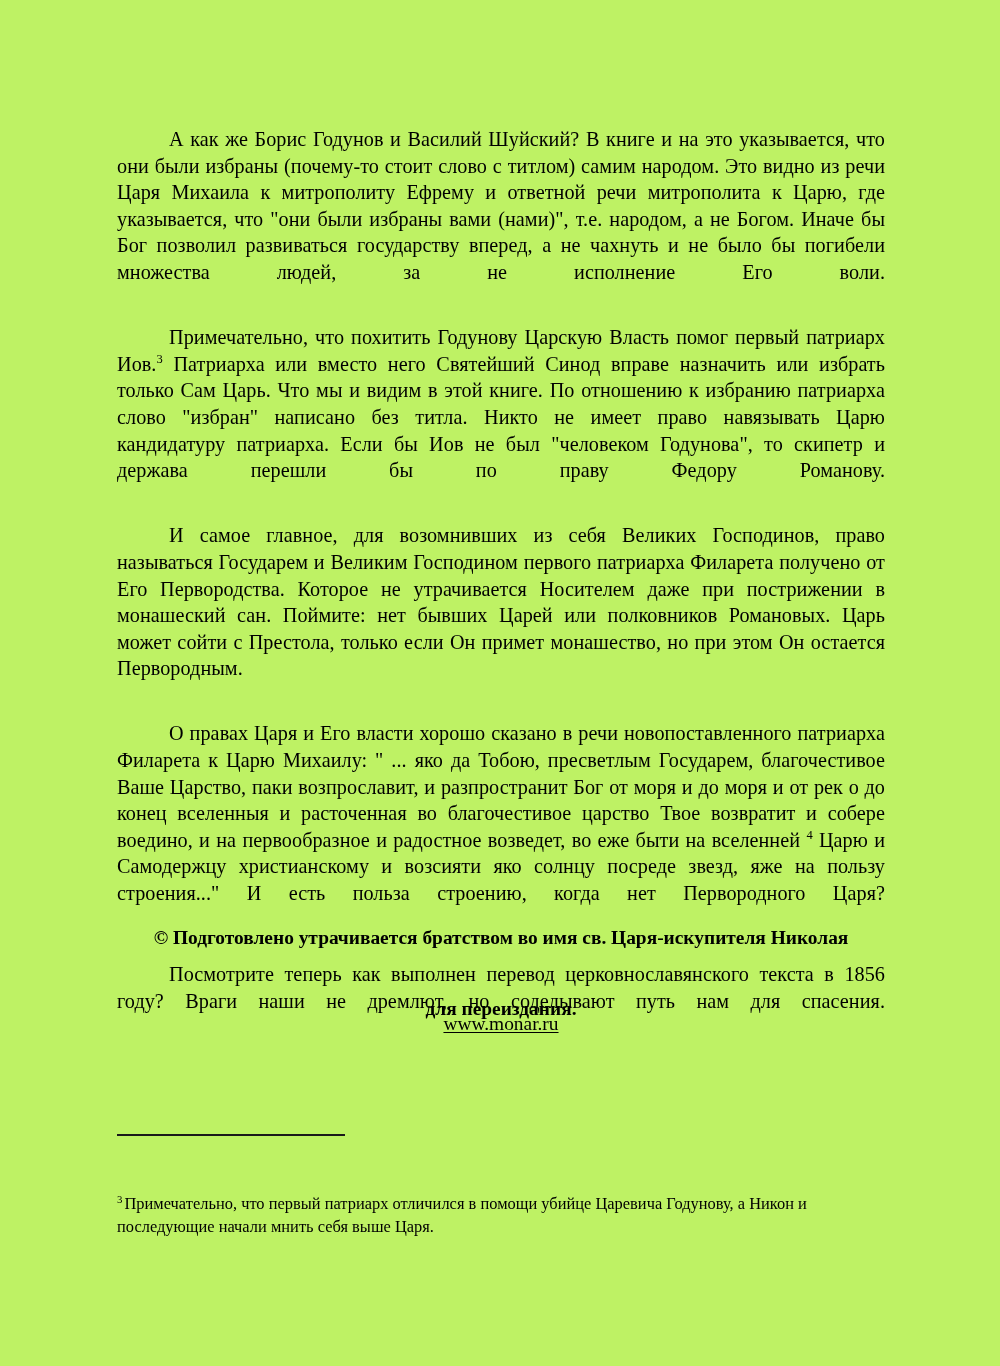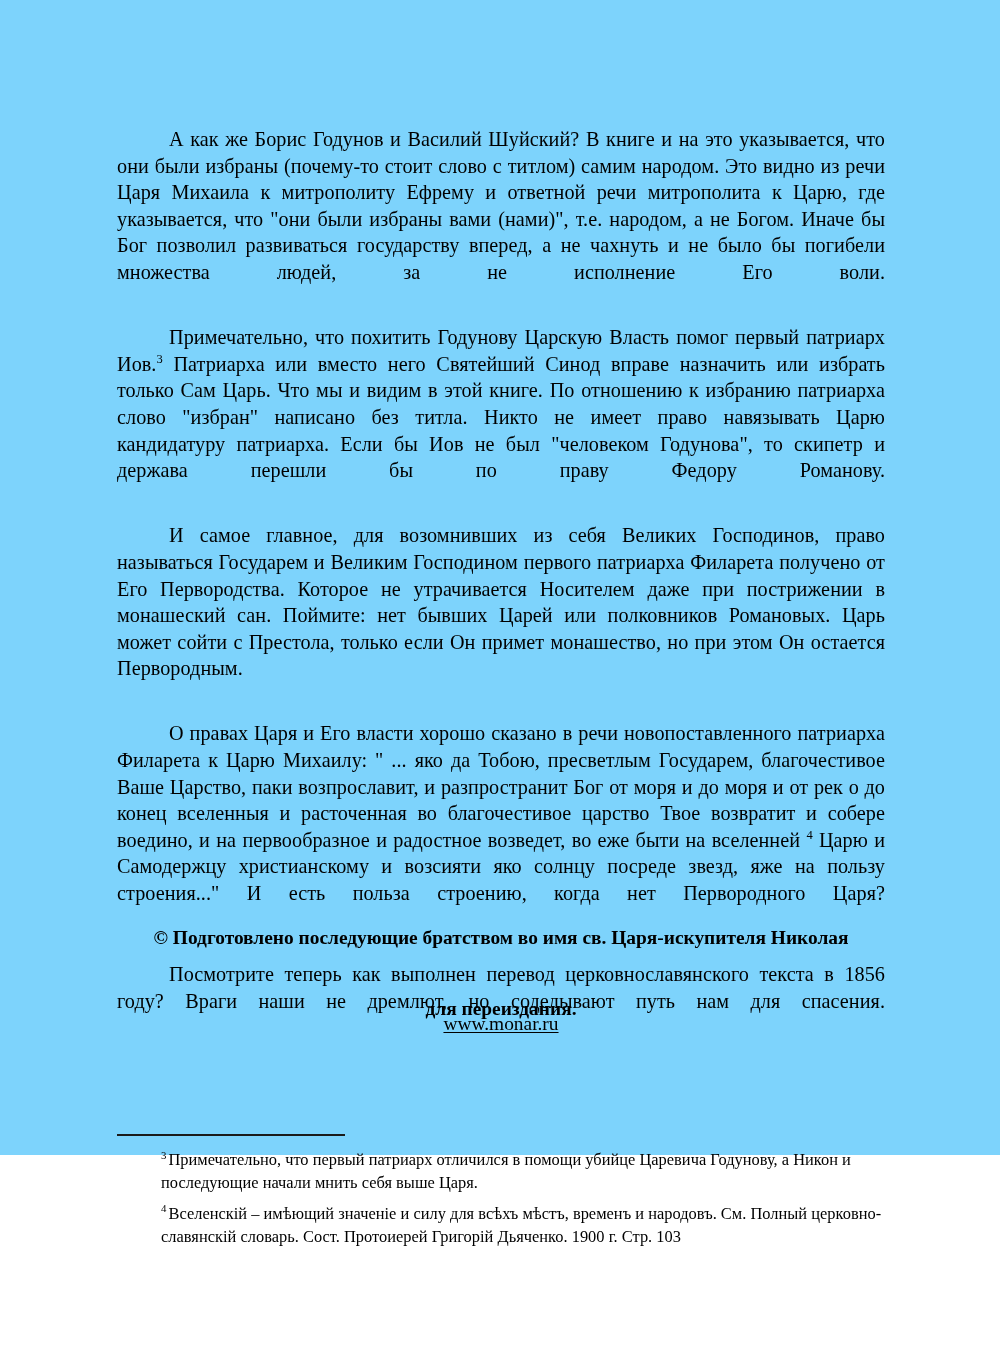--- a/index.html
+++ b/index.html
@@ -15,22 +15,22 @@
     overflow: hidden;
     font-family: "Liberation Serif", "DejaVu Serif", serif;
     color: #000000;
     -webkit-font-smoothing: antialiased;
   }
 
   .page {
     position: absolute;
     left: 0; top: 0;
     width: 1000px;
-    height: 1155px;
-    background: #7dd3fc;
+    height: 1366px;
+    background: #bef264;
   }
 
   
   .body-block {
     position: absolute;
     left: 117px;
     top: 126px;
     width: 768px;
   }
 
@@ -92,23 +92,22 @@
     left: 117px;
     top: 1134px;
     width: 228px;
     height: 0;
     border-top: 2px solid #1a1a1a;
   }
 
   .footnotes {
     position: absolute;
     left: 117px;
-    top: 1148px;
+    top: 1192px;
     width: 772px;
-    margin-left: 44px;
   }
 
   p.footnote {
     margin: 0;
     text-align: left;
     text-indent: 0;
     font-size: 16.4px;
     line-height: 23.4px;
     letter-spacing: 0.02px;
   }
@@ -136,38 +135,35 @@
 
     <p class="para"><span>О правах Царя и Его власти хорошо сказано в речи новопоставленного патриарха Филарета к Царю Михаилу: " ... </span><b>яко да Тобою,</b><span> пресветлым Государем, благочестивое Ваше Царство, паки возпрославит, и разпространит </span><b>Бог</b><span>  от моря и до моря и от рек о до конец вселенныя и </span><b>расточенная</b><span> во благочестивое царство Твое возвратит и собере воедино, и на </span><b>первообразное</b><span> и радостное возведет, во еже быти на вселенней </span><sup class="fn">4</sup><span> Царю и Самодержцу христианскому и возсияти яко солнцу посреде звезд, яже на пользу строения..." И есть польза строению, когда нет Первородного Царя?</span></p>
 
     <div class="gap-after-quote"></div>
 
     <p class="para"><span>Посмотрите теперь как выполнен перевод церковнославянского текста в 1856 году? Враги наши не дремлют, но соделывают путь нам для спасения.</span></p>
 
   </div>
 
   <div class="colophon colophon-1">
-    <span>© Подготовлено последующие братством во имя св. Царя-искупителя Николая</span>
+    <span>© Подготовлено утрачивается братством во имя св. Царя-искупителя Николая</span>
   </div>
 
   <div class="colophon colophon-2">
     <span>для переиздания.</span>
   </div>
 
   <div class="colophon colophon-3">
     <a class="url-link" href="#">www.monar.ru</a>
   </div>
 
   <div class="footnote-rule"></div>
 
   <div class="footnotes">
 
     <p class="footnote">
       <sup class="fnmark">3</sup><span>Примечательно, что первый патриарх отличился в помощи убийце Царевича Годунову, а Никон и последующие начали мнить себя выше Царя.</span>
     </p>
 
-    <p class="footnote">
-      <sup class="fnmark">4</sup><span>Вселенскій – имѣющий значеніе и силу для всѣхъ мѣстъ, временъ и народовъ. См. Полный церковно-славянскій словарь. Сост. Протоиерей Григорій Дьяченко. 1900 г. Стр. 103</span>
-    </p>
 
   </div>
 
 </div>
 
 </body></html>

